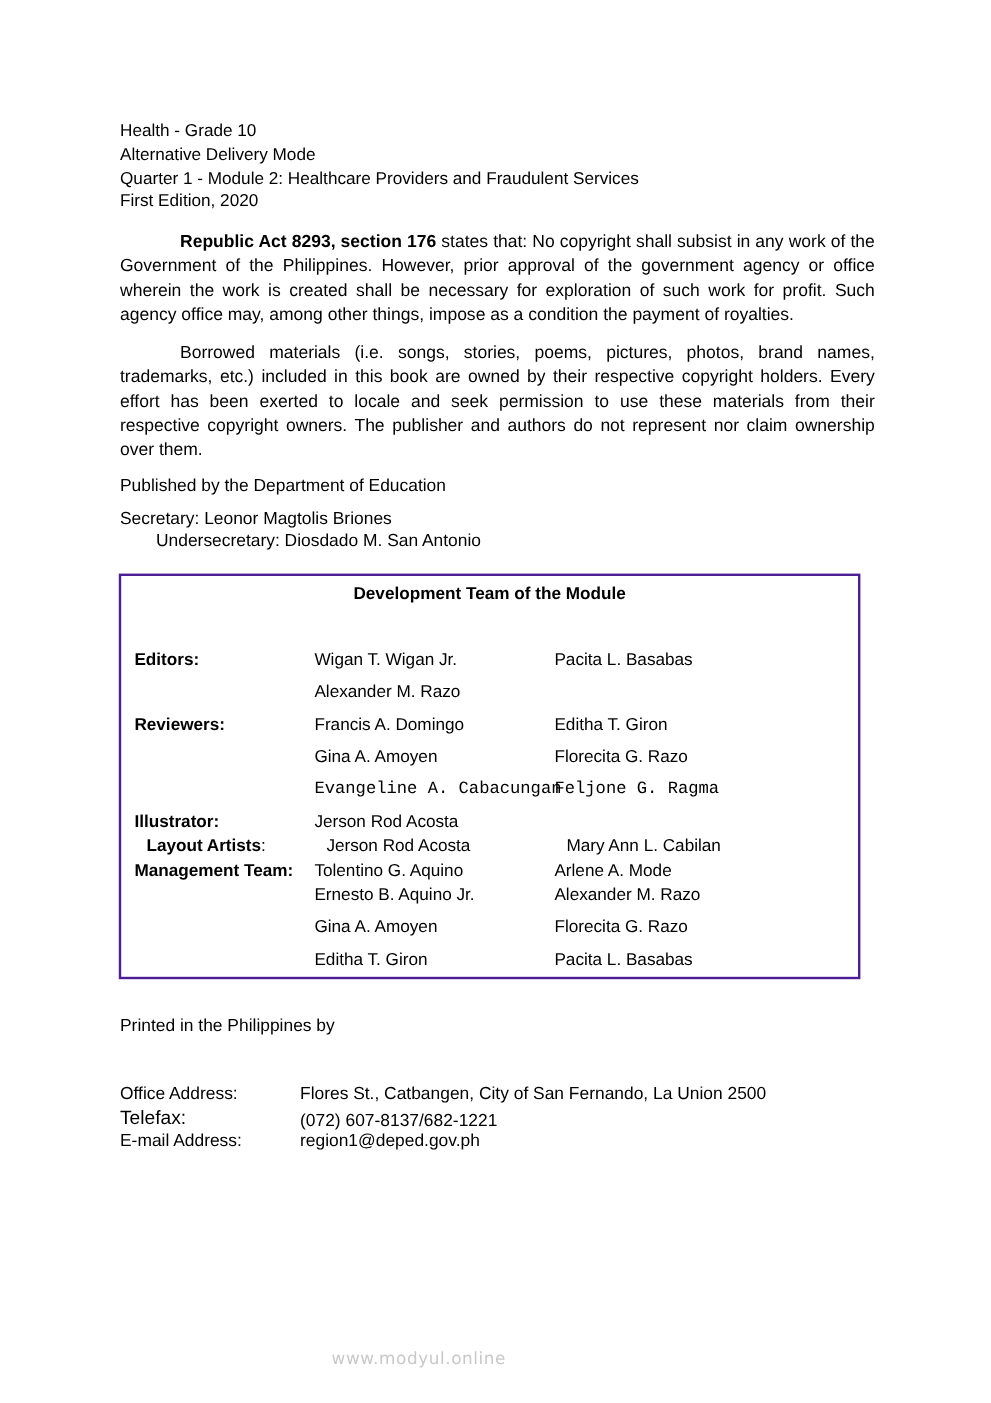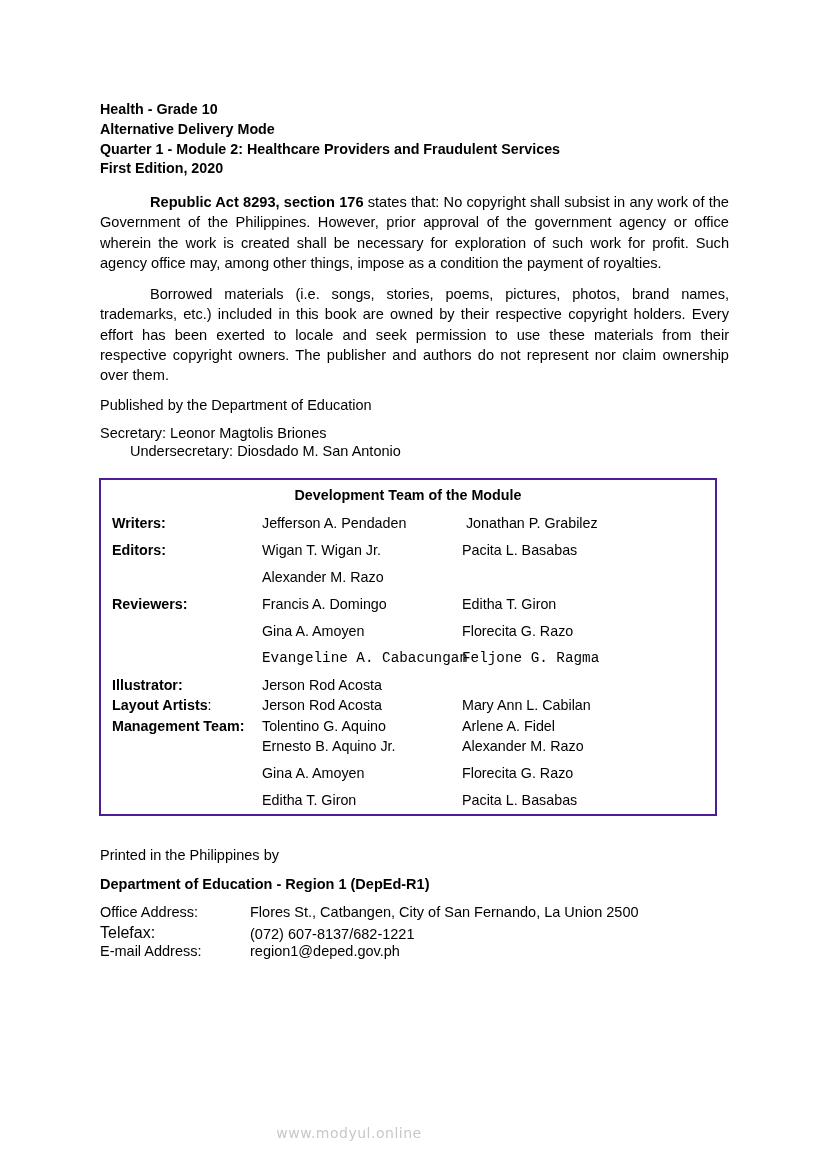--- a/index.html
+++ b/index.html
@@ -1,20 +1,20 @@
 <!DOCTYPE html>
 <html><head>
   <meta charset="utf-8">
   <style>
     html, body { margin: 0; padding: 0; background: #ffffff; }
     body { width: 826px; height: 1169px; position: relative; overflow: hidden;
            font-family: "Liberation Sans", sans-serif; color: #000; }
     .page { position: absolute; left: 0; top: 0; width: 826px; height: 1169px; }
     .abs { position: absolute; white-space: nowrap; }
-    .b { font-weight: bold; }
+    .b { font-weight: normal; }
     .t14 { font-size: 14.3px; line-height: 18px; }
     .para { position: absolute; left: 100px; width: 629px; font-size: 14.6px;
             line-height: 20.3px; text-align: justify; text-align-last: left; }
     .para .indent { display: inline-block; width: 50px; }
     .team-box { position: absolute; left: 99px; top: 478px; width: 614px; height: 334px;
                 border: 2px solid #4c1d95; }
     .team-title { position: absolute; left: 0; right: 0; top: 7px; text-align: center;
                   font-weight: bold; font-size: 14.3px; }
     .team-row { position: absolute; left: 0; width: 100%; font-size: 14.3px; height: 18px; }
     .team-row .role { position: absolute; left: 11px; font-weight: bold; }
@@ -41,25 +41,20 @@
 
   <div class="para" style="top:284px;"><span class="indent"></span><span>Borrowed materials (i.e. songs, stories, poems, pictures, photos, brand names, trademarks, etc.) included in this book are owned by their respective copyright holders. Every effort has been exerted to locale and seek permission to use these materials from their respective copyright owners. The publisher and authors do not represent nor claim ownership over them.</span></div>
 
   <div class="abs" style="left:100px; top:397px; font-size:14.5px;">Published by the Department of Education</div>
   <div class="abs" style="left:100px; top:425px; font-size:14.5px;">Secretary: Leonor Magtolis Briones</div>
   <div class="abs" style="left:100px; top:443px; font-size:14.5px;margin-left:30px;">Undersecretary: Diosdado M. San Antonio</div>
 
   <div class="team-box">
     <div class="team-title">Development Team of the Module</div>
 
-    <div class="team-row" style="top:35px;">
-      <span class="role">Writers:</span>
-      <span class="c1">Jefferson A. Pendaden</span>
-      <span class="c2" style="white-space:pre;"> Jonathan P. Grabilez</span>
-    </div>
     <div class="team-row" style="top:62px;">
       <span class="role">Editors:</span>
       <span class="c1">Wigan T. Wigan Jr.</span>
       <span class="c2">Pacita L. Basabas</span>
     </div>
     <div class="team-row" style="top:89px;">
       <span class="role"></span>
       <span class="c1">Alexander M. Razo</span>
       <span class="c2"></span>
     </div>
@@ -76,49 +71,48 @@
     <div class="team-row" style="top:170px;font-family:Liberation Mono, monospace;">
       <span class="role"></span>
       <span class="c1">Evangeline A. Cabacungan</span>
       <span class="c2">Feljone G. Ragma</span>
     </div>
     <div class="team-row" style="top:197px;">
       <span class="role">Illustrator:</span>
       <span class="c1">Jerson Rod Acosta</span>
       <span class="c2"></span>
     </div>
-    <div class="team-row" style="top:217px;">
+    <div class="team-row" style="top:217px;margin-left:10px;">
       <span class="role"><span>Layout Artists</span><span style="font-weight:normal;">:</span></span>
       <span class="c1">Jerson Rod Acosta</span>
       <span class="c2">Mary Ann L. Cabilan</span>
     </div>
     <div class="team-row" style="top:238px;">
       <span class="role">Management Team:</span>
       <span class="c1">Tolentino G. Aquino</span>
-      <span class="c2">Arlene A. Fidel</span>
+      <span class="c2">Arlene A. Mode</span>
     </div>
     <div class="team-row" style="top:258px;">
       <span class="role"></span>
       <span class="c1">Ernesto B. Aquino Jr.</span>
       <span class="c2">Alexander M. Razo</span>
     </div>
     <div class="team-row" style="top:285px;">
       <span class="role"></span>
       <span class="c1">Gina A. Amoyen</span>
       <span class="c2">Florecita G. Razo</span>
     </div>
     <div class="team-row" style="top:312px;">
       <span class="role"></span>
       <span class="c1">Editha T. Giron</span>
       <span class="c2">Pacita L. Basabas</span>
     </div>
   </div>
 
   <div class="abs" style="left:100px; top:847px; font-size:14.5px;">Printed in the Philippines by</div>
-  <div class="abs b" style="left:100px; top:876px; font-size:14.5px;">Department of Education - Region 1 (DepEd-R1)</div>
 
   <div class="addr" style="top:904px;">
     <span class="lbl">Office Address:</span>
     <span class="val">Flores St., Catbangen, City of San Fernando, La Union 2500</span>
   </div>
   <div class="addr" style="top:924px; font-size:16px;">
     <span class="lbl">Telefax:</span>
     <span class="val" style="font-size:14.5px; top:2px;">(072) 607-8137/682-1221</span>
   </div>
   <div class="addr" style="top:943px;">

